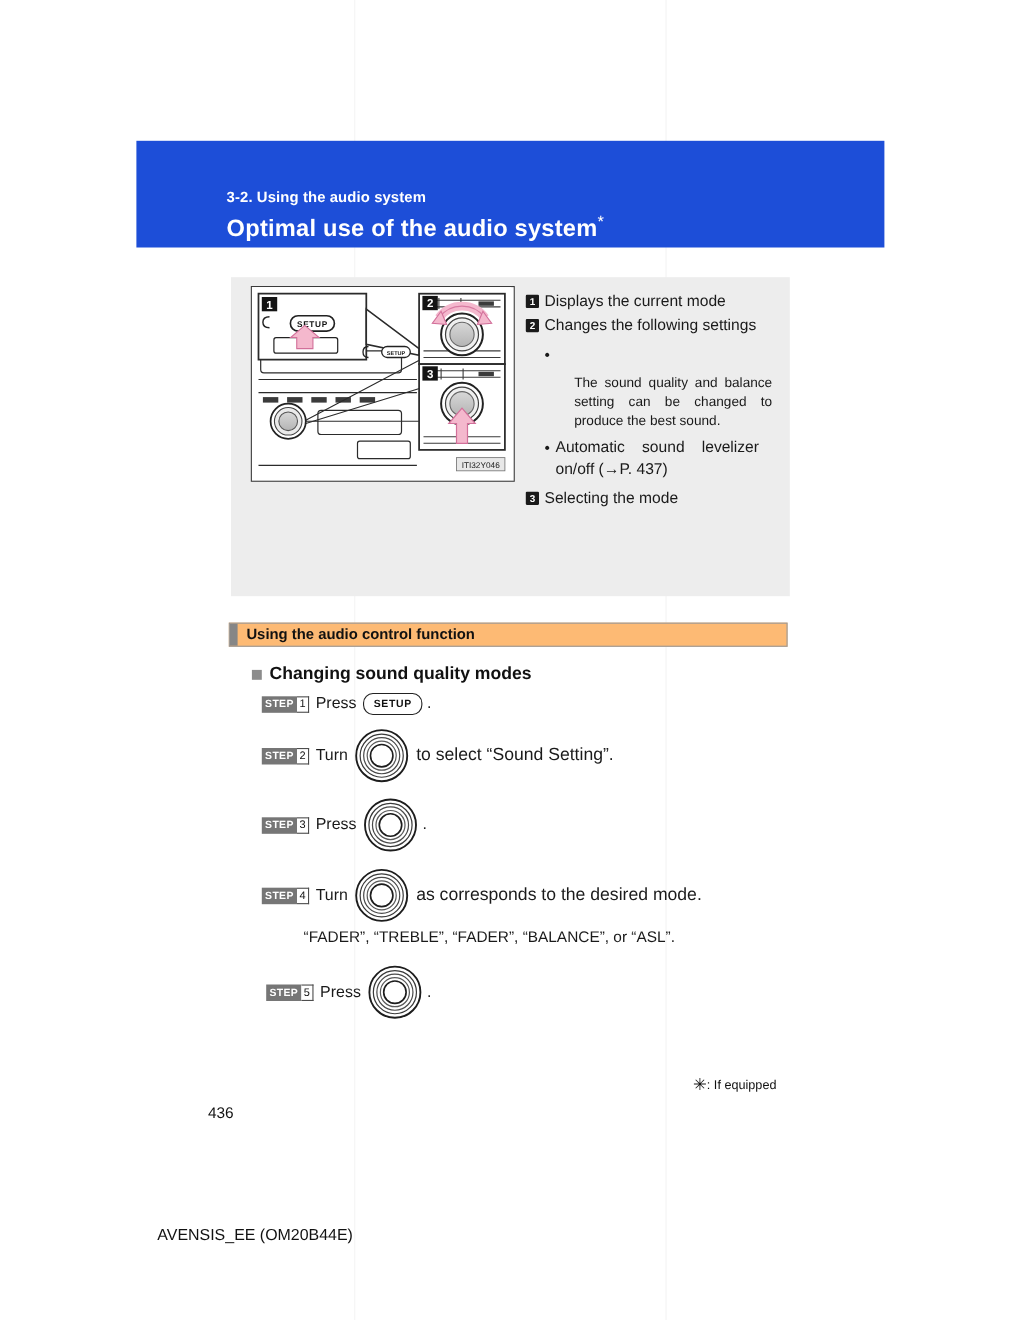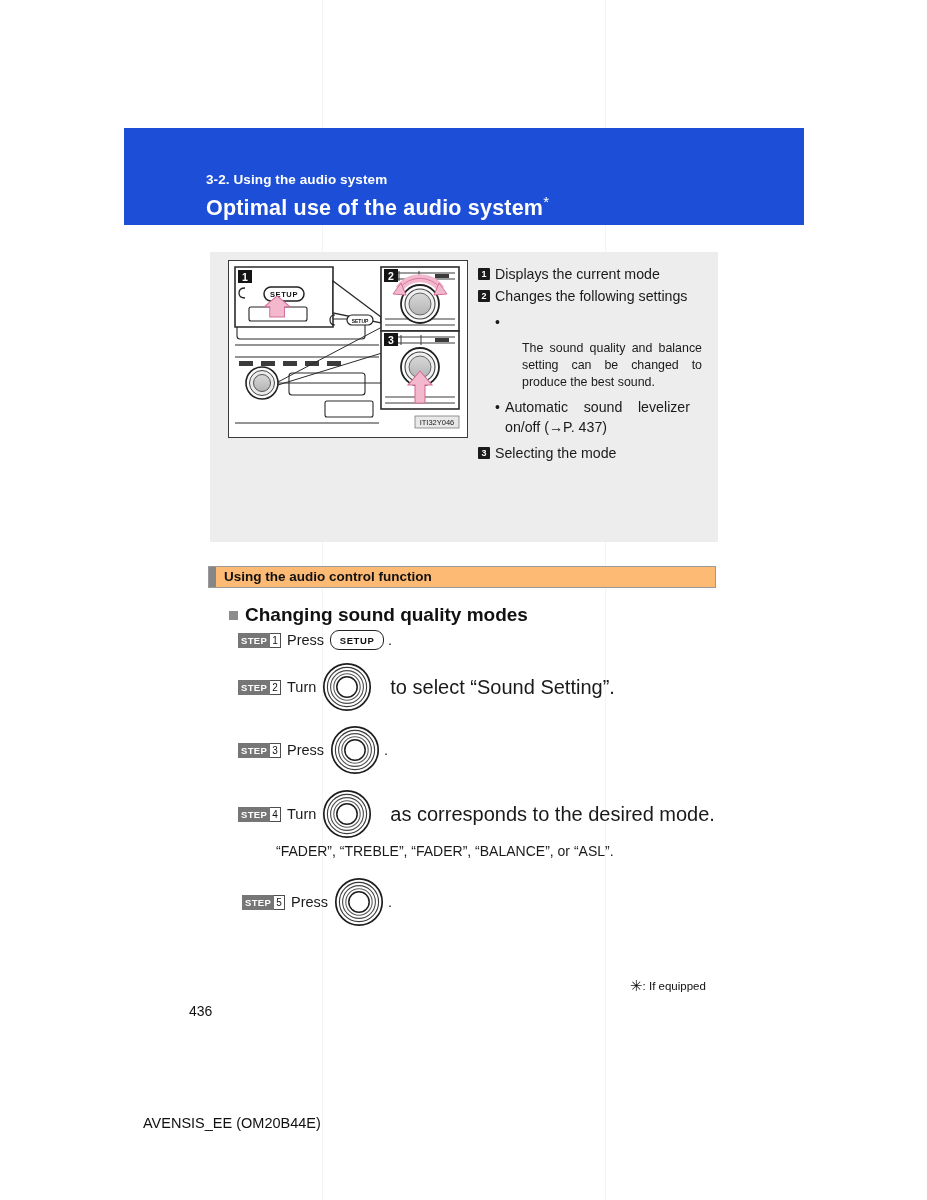--- a/index.html
+++ b/index.html
@@ -177,21 +177,21 @@
     display: flex;
     align-items: center;
   }
   .subhead .sq {
     width: 9px;
     height: 9px;
     background: #8c8c8c;
     margin-right: 7px;
   }
   .subhead .txt {
-    font-size: 19px;
+    font-size: 16px;
     font-weight: bold;
     color: #111;
   }
 
   
   .step {
     position: absolute;
     display: flex;
     align-items: center;
     left: 226px;
@@ -223,22 +223,22 @@
     min-width: 11px;
     text-align: center;
     padding: 0 2px;
     box-sizing: border-box;
   }
   .step-verb {
     font-size: 14.5px;
     margin-right: 6px;
   }
   .step-tail {
-    font-size: 20px;
-    margin-left: 18px;
+    font-size: 16px;
+    margin-left: 6px;
   }
   .step-period {
     font-size: 14.5px;
     margin-left: 4px;
   }
 
   
   .setup-pill {
     display: inline-flex;
     align-items: center;

